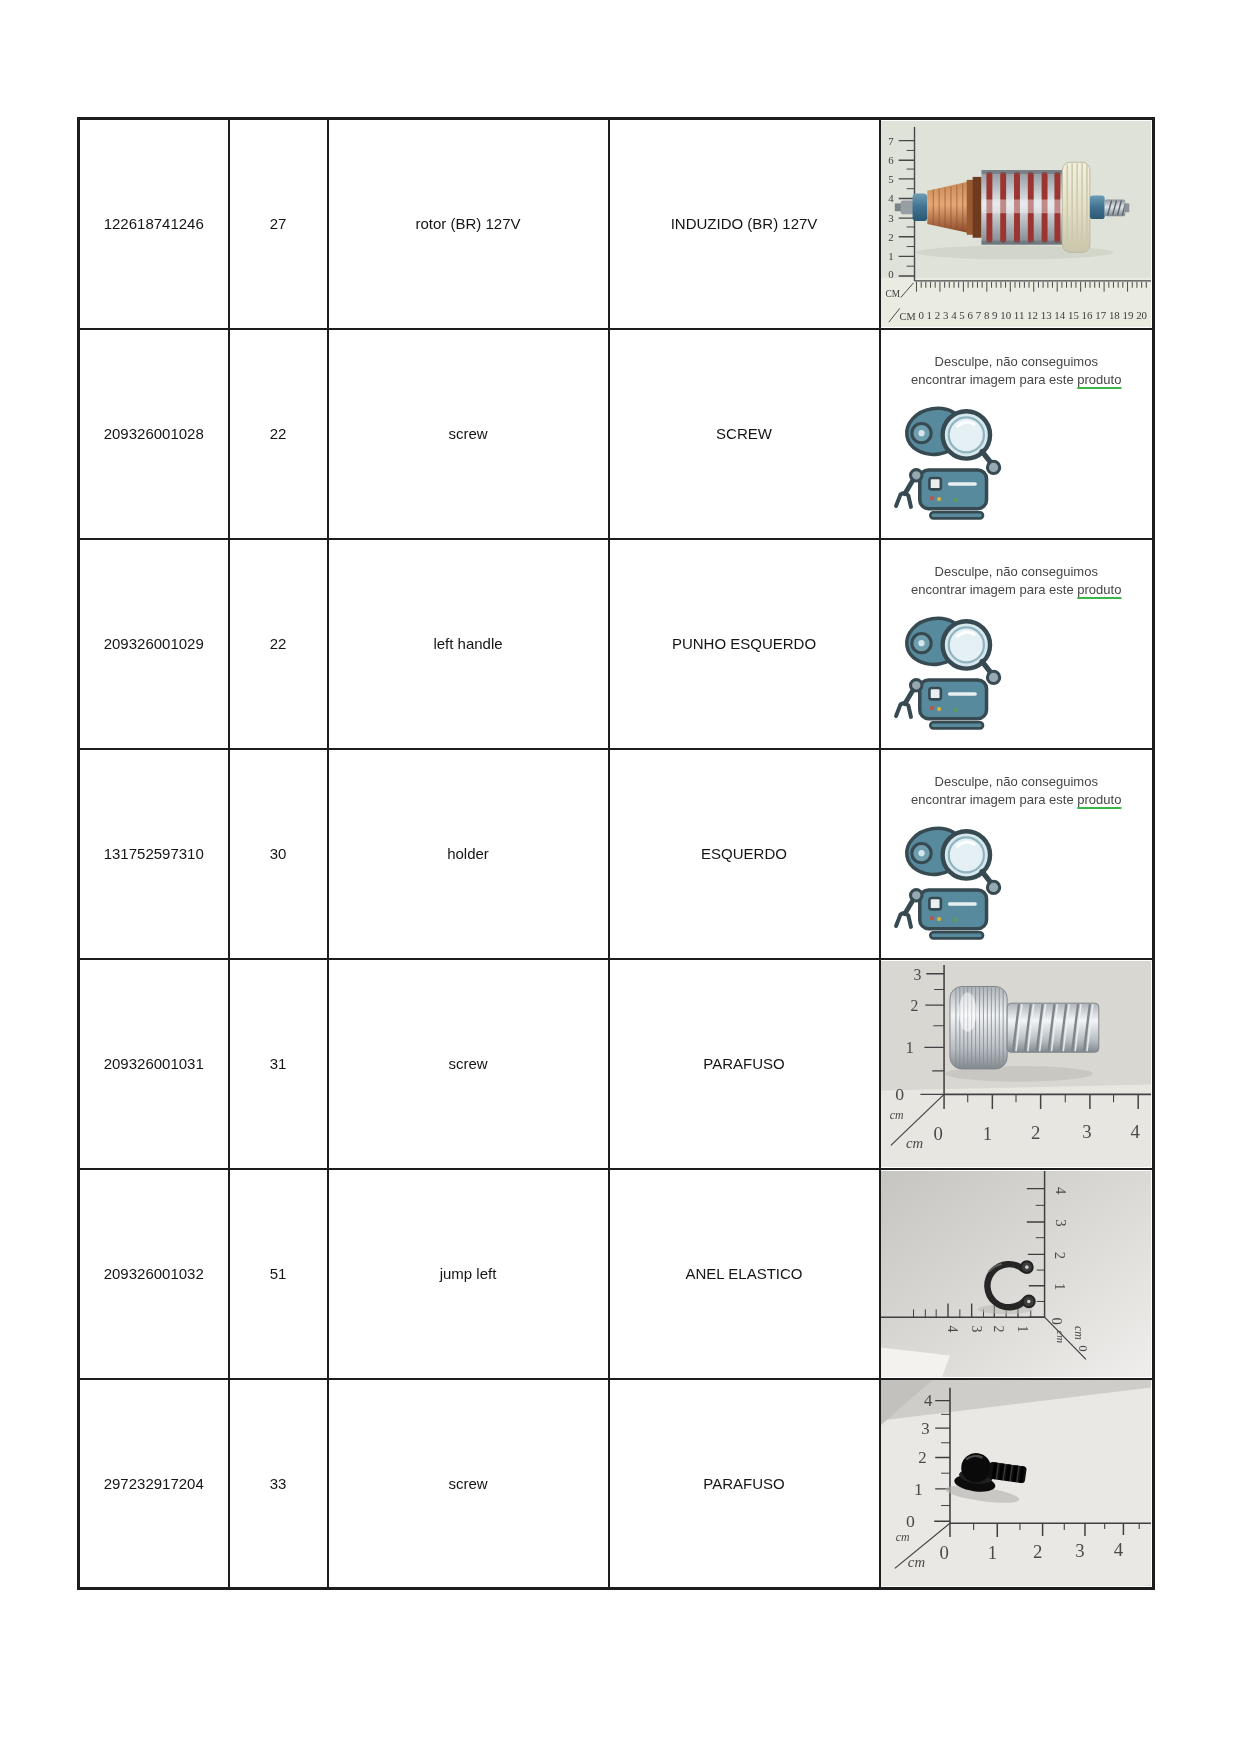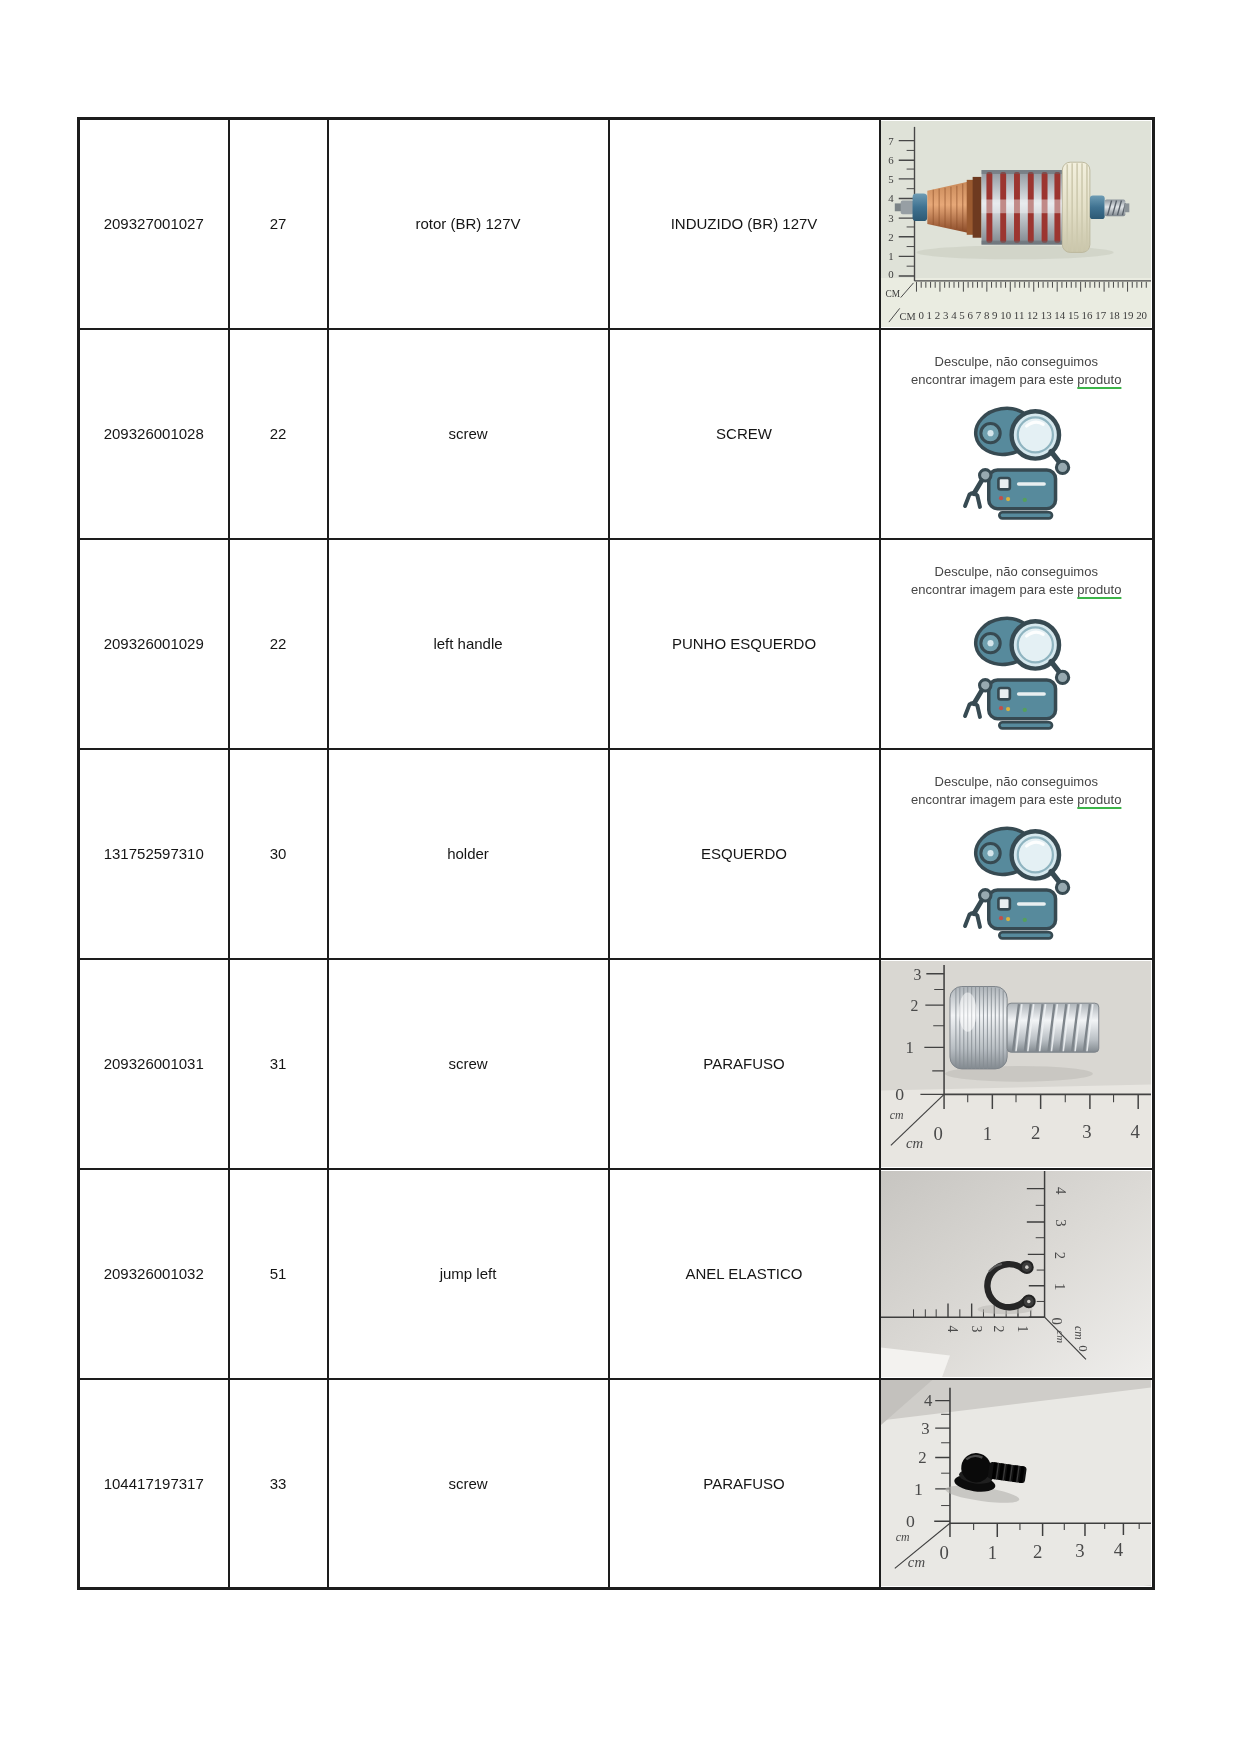--- a/index.html
+++ b/index.html
@@ -5,21 +5,21 @@
   html,body{margin:0;padding:0;background:#fff;}
   .page{position:relative;width:1240px;height:1754px;background:#ffffff;overflow:hidden;
         font-family:"Liberation Sans",sans-serif;}
   table.parts{position:absolute;left:77px;top:117px;border-collapse:collapse;table-layout:fixed;
         border:3px solid #1d1d1d;}
   table.parts td{border:2px solid #1d1d1d;text-align:center;vertical-align:middle;
         font-size:15px;color:#151515;padding:0;background:#fff;}
   tr.row{height:210px;}
   td.img-cell{padding:0;vertical-align:middle;}
   td.img-cell svg.photo{display:block;margin:0 auto;}
-  .ph{display:flex;flex-direction:column;align-items:center;padding-top:7px;}
+  .ph{display:flex;flex-direction:column;padding-top:7px;}
   .ph-text{font-size:13px;line-height:1.35;color:#454545;text-align:center;}
   .produto-link{color:#454545;text-decoration:underline;text-decoration-color:#3cb549;
         text-decoration-thickness:1.5px;text-underline-offset:3px;cursor:pointer;}
   svg.robot{margin-top:10px;}
   svg text{font-family:"Liberation Serif",serif;}
 </style>
 </head>
 <body>
 
 <div class="page">
@@ -27,21 +27,21 @@
 <colgroup>
         <col style="width:150px">
         <col style="width:99px">
         <col style="width:281px">
         <col style="width:271px">
         <col style="width:274px">
       </colgroup>
 <tbody>
 
 <tr class="row">
-  <td>209327001027</td>
+  <td>122618741246</td>
   <td>27</td>
   <td>rotor (BR) 127V</td>
   <td>INDUZIDO (BR) 127V</td>
   <td class="img-cell">
     <svg class="photo" viewBox="0 0 274 210" width="270" height="206" preserveAspectRatio="none">
       <defs>
         <linearGradient id="gCopper" x1="0" y1="0" x2="0" y2="1">
                   <stop offset="0" stop-color="#c98a5a"></stop>
                   <stop offset=".45" stop-color="#e7a878"></stop>
                   <stop offset="1" stop-color="#8a4a28"></stop>
@@ -342,21 +342,21 @@
         <circle cx="148" cy="98" r="6" fill="#3c3c3c" stroke="#222222" stroke-width="2"></circle>
         <circle cx="150" cy="133" r="6" fill="#3c3c3c" stroke="#222222" stroke-width="2"></circle>
         <circle cx="148" cy="98" r="1.8" fill="#cfcdc9"></circle>
         <circle cx="150" cy="133" r="1.8" fill="#cfcdc9"></circle>
       </g>
     </svg>
   </td>
 </tr>
 
 <tr class="row">
-  <td>104417197317</td>
+  <td>297232917204</td>
   <td>33</td>
   <td>screw</td>
   <td>PARAFUSO</td>
   <td class="img-cell">
     <svg class="photo" viewBox="0 0 274 210" width="270" height="206" preserveAspectRatio="none">
       <rect width="274" height="210" fill="#cfcdc9"></rect>
       <rect x="-30" y="26" width="330" height="200" fill="#e9e8e4" transform="rotate(-7 130 120)"></rect>
       <polygon points="0,0 52,0 0,46" fill="#c3c1bd"></polygon>
       <g stroke="#3e3e3e" fill="none">
         <path d="M70 8V146" stroke-width="1.6"></path>

